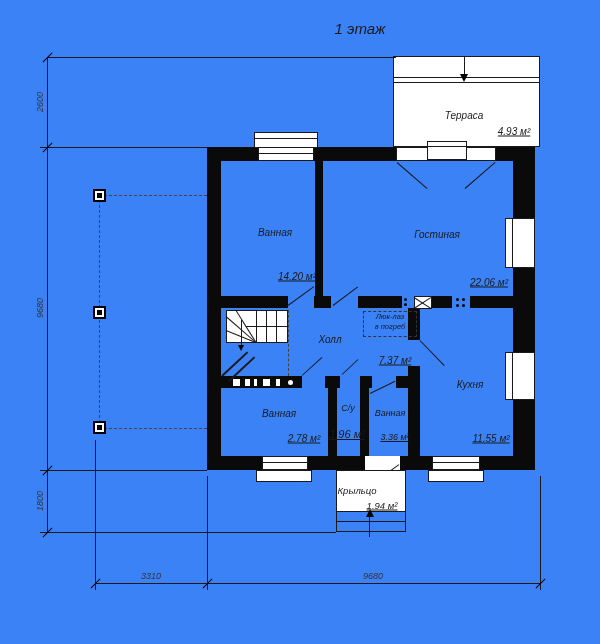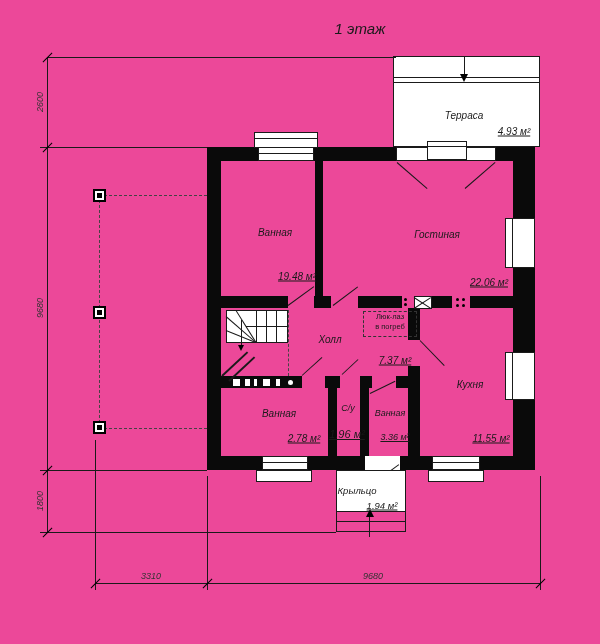--- a/index.html
+++ b/index.html
@@ -1,16 +1,16 @@
 <!DOCTYPE html>
 <html><head>
 <meta charset="utf-8">
 <style>
   html,body{margin:0;padding:0;background:#fff}
-  .plan{position:relative;width:600px;height:644px;background:#ec4899;overflow:hidden;
+  .plan{position:relative;width:600px;height:644px;background:#3b82f6;overflow:hidden;
         font-family:"Liberation Sans",sans-serif}
   .w{position:absolute;background:#0a0a0a}
   .ln{position:absolute;background:#1a1a1a}
   .bx{position:absolute;background:#fff;border:1px solid #1a1a1a;box-sizing:border-box}
   .wh{position:absolute;background:#fff}
   .diag{position:absolute;height:1px;background:#1a1a1a;transform-origin:0 50%}
   .diag2{height:2px}
   .dashv{position:absolute;width:0;border-left:1px dashed #444}
   .dashh{position:absolute;height:0;border-top:1px dashed #444}
   .tick{position:absolute;width:13px;height:1px;background:#000;transform:rotate(-45deg)}
@@ -18,21 +18,21 @@
        transform:translate(-50%,-50%);font-size:10px;z-index:10}
   .area{text-decoration:underline}
   .sm{font-size:11px}
   .dim{font-size:9px;color:#333}
   .dimv{transform:translate(-50%,-50%) rotate(-90deg)}
   .dot{position:absolute;background:#000;border-radius:50%;width:3px;height:3px}
   .wdot{position:absolute;background:#fff;border-radius:50%}
   .tri{position:absolute;width:0;height:0}
   .post{position:absolute;width:13px;height:13px;border:2px solid #000;background:#fff;box-sizing:border-box}
   .post::after{content:"";position:absolute;left:2px;top:2px;width:5px;height:5px;background:#000}
-  .note{position:absolute;border:1px dashed #333;text-align:center;
+  .note{position:absolute;border:1px dashed #333;text-align:center;font-style:italic;
         font-size:7.5px;line-height:10px;color:#1a1a1a;z-index:10;background:transparent}
   .wm{position:absolute;left:298px;top:289px;transform:translate(-50%,-50%);
       font-family:"Liberation Serif",serif;font-size:47px;font-weight:bold;letter-spacing:1px;
       color:#ededed;text-shadow:2px 2px 0 #9c9c9c,-1px -1px 0 #ffffff;z-index:40;opacity:.92}
 </style>
 </head>
 <body>
 
 <div class="plan">
 
@@ -144,21 +144,21 @@
   <div class="tri" style="left:366px;top:509px;border-left:4px solid transparent;border-right:4px solid transparent;border-bottom:8px solid #000"></div>
 
   <div class="dashh" style="left:99px;top:195px;width:108px"></div>
   <div class="dashh" style="left:99px;top:428px;width:108px"></div>
   <div class="dashv" style="left:99px;top:195px;height:233px"></div>
   <div class="post" style="left:93px;top:189px"></div>
   <div class="post" style="left:93px;top:306px"></div>
   <div class="post" style="left:93px;top:421px"></div>
 
   <span class="lbl" style="left:275px;top:232px">Ванная</span>
-  <span class="lbl area" style="left:297px;top:276px">19.48 м²</span>
+  <span class="lbl area" style="left:297px;top:276px">14.20 м²</span>
   <span class="lbl" style="left:437px;top:234px">Гостиная</span>
   <span class="lbl area" style="left:489px;top:282px">22.06 м²</span>
   <span class="lbl" style="left:330px;top:339px">Холл</span>
   <span class="lbl area" style="left:395px;top:360px">7.37 м²</span>
   <span class="lbl" style="left:279px;top:413px">Ванная</span>
   <span class="lbl area" style="left:304px;top:438px">2.78 м²</span>
   <span class="lbl" style="left:348px;top:408px;font-size:9px">С/у</span>
   <span class="lbl area sm" style="left:347px;top:434px">1.96 м²</span>
   <span class="lbl" style="left:390px;top:413px;font-size:9px">Ванная</span>
   <span class="lbl area" style="left:395px;top:437px;font-size:9px">3.36 м²</span>

